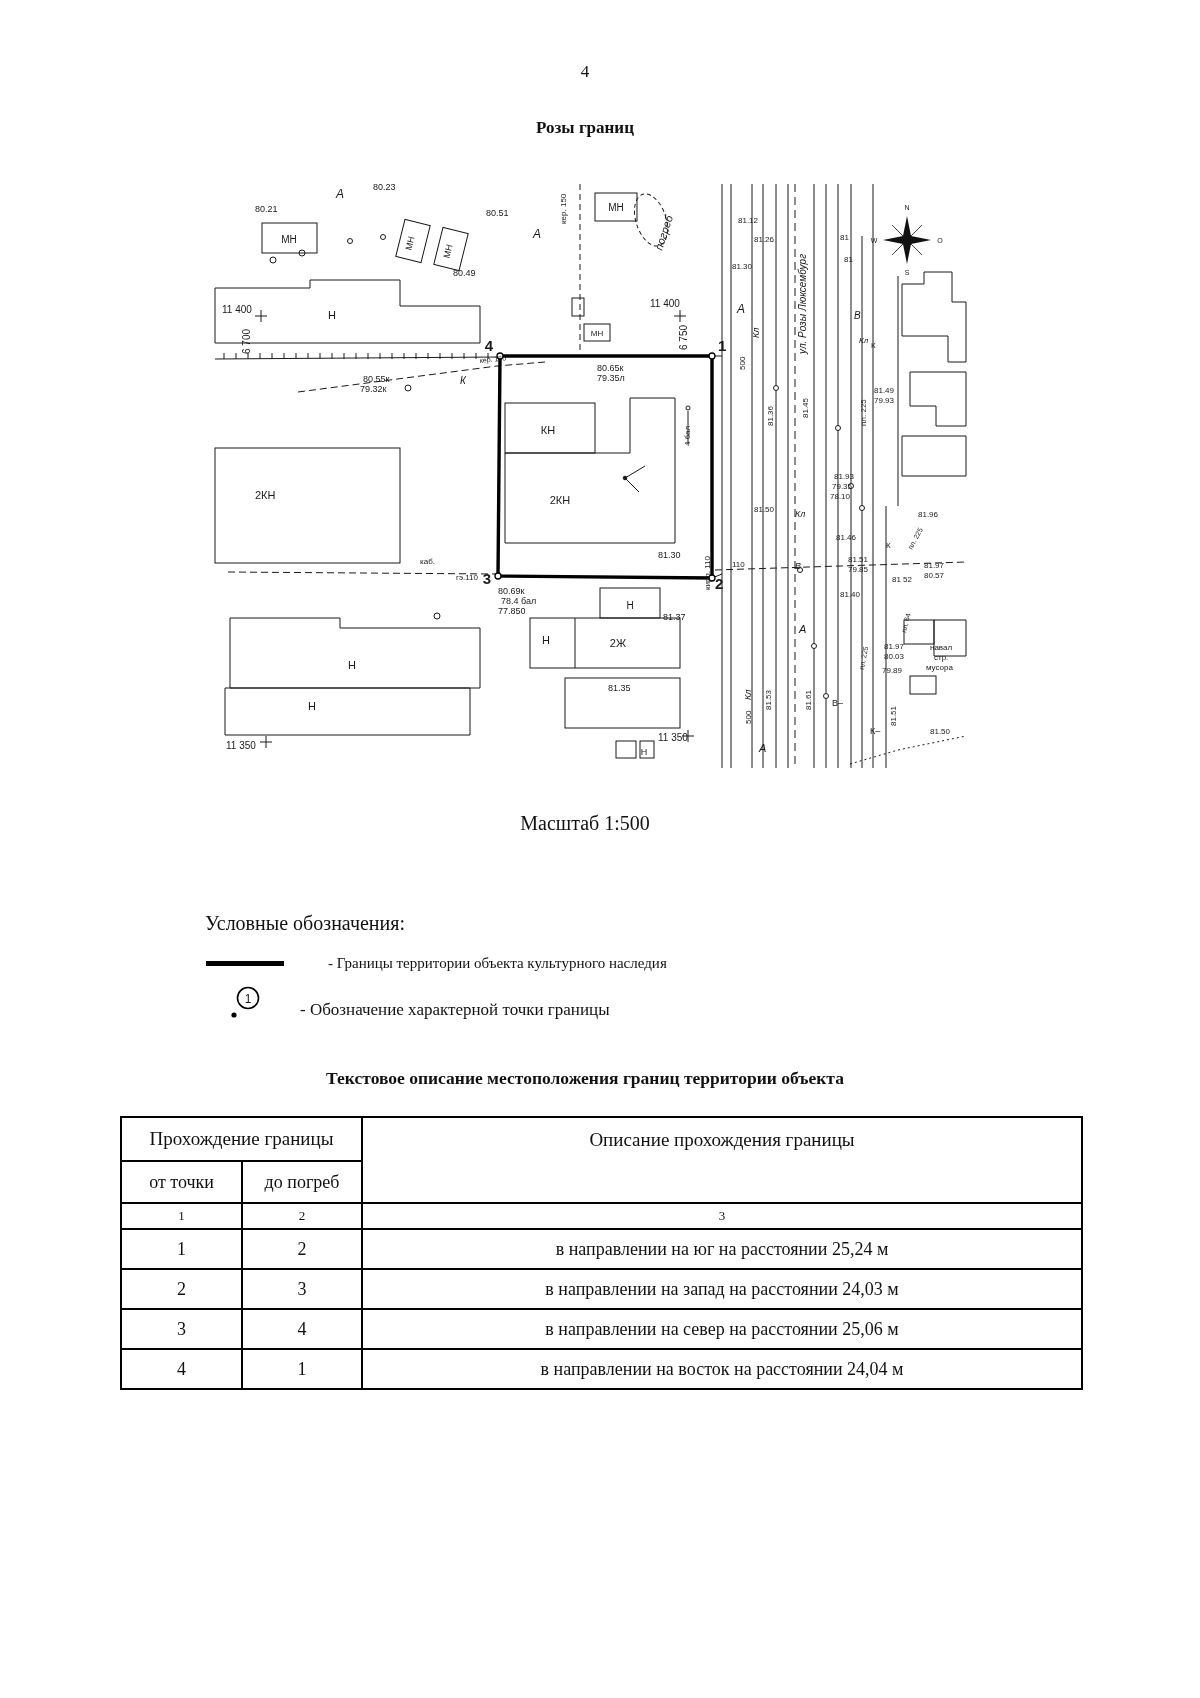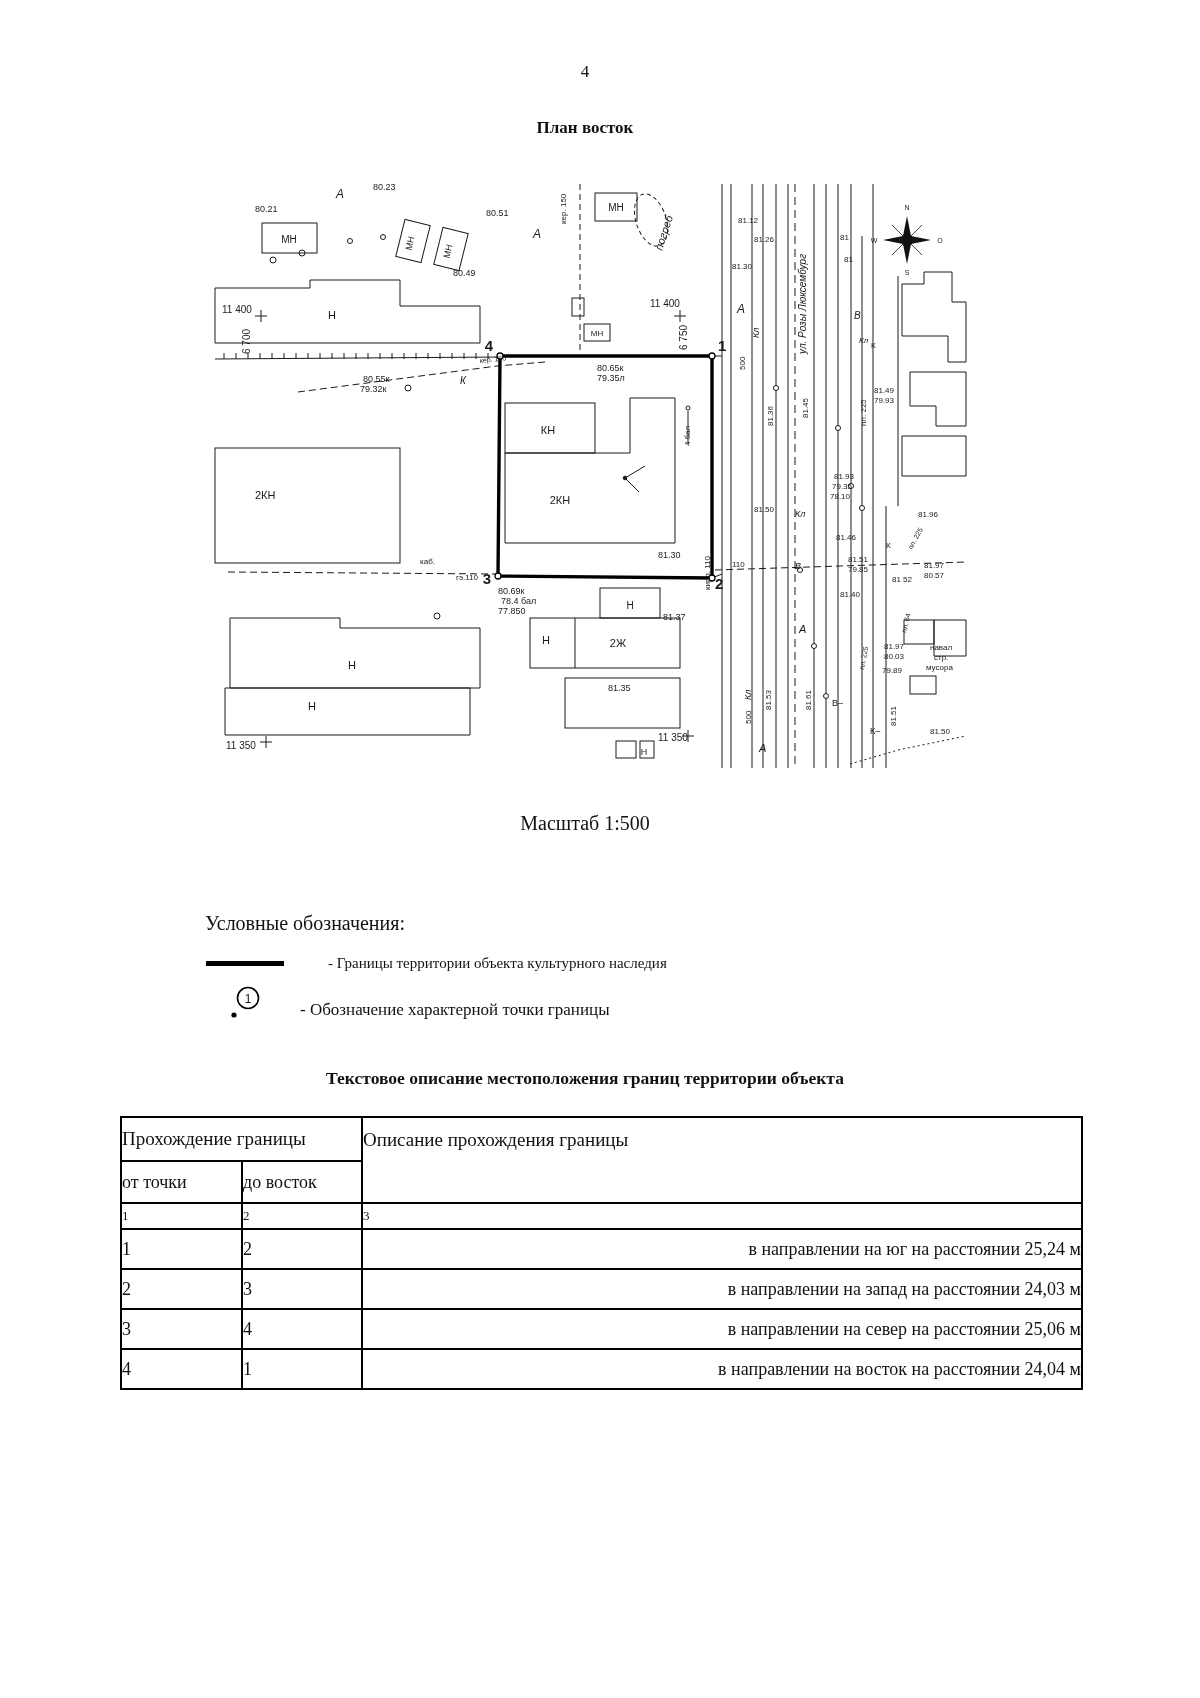--- a/index.html
+++ b/index.html
@@ -19,35 +19,35 @@
   .legend-line-swatch{left:206px;top:961px;width:78px;height:5px;background:#000;}
   .legend-line-label{left:300px;top:955px;font-size:15px;margin-left:28px;}
   .legend-point-symbol{left:226px;top:984px;width:44px;height:44px;}
   .legend-point-label{left:300px;top:1000px;font-size:17px;}
   .desc-heading{top:1068px;font-size:17.5px;font-weight:bold;}
   table.boundary{
     position:absolute;left:120px;top:1116px;width:961px;
     border-collapse:collapse;table-layout:fixed;
   }
   table.boundary th, table.boundary td{
-    border:2px solid #000;font-weight:normal;text-align:left;
+    border:2px solid #000;font-weight:normal;text-align:center;
     vertical-align:middle;padding:0;font-size:18px;
   }
   table.boundary th.group{height:42px;font-size:19px;}
   table.boundary th.desc-head{vertical-align:top;padding-top:11px;font-size:19px;margin-top:13px;}
   table.boundary th.sub{height:40px;}
   table.boundary tr.nums td{height:24px;font-size:13px;}
   table.boundary tbody td{height:38px;}
-  table.boundary tbody td.desc{text-align:right;padding-left:0;}
+  table.boundary tbody td.desc{text-align:center;padding-left:0;}
 </style>
 </head>
 <body>
 
 <div class="abs centered page-number">4</div>
-<div class="abs centered map-title">План восток</div>
+<div class="abs centered map-title">Розы границ</div>
 
 <div class="abs map-frame">
   <svg viewBox="0 0 760 600" xmlns="http://www.w3.org/2000/svg">
 
     <g stroke="#1a1a1a" stroke-width="1" fill="none">
       <path d="M5,183 L290,181"></path>
       <path d="M14,183v-6M26,183v-6M38,183v-6M50,183v-6M62,183v-6M74,183v-6M86,183v-6M98,183v-6M110,183v-6M122,183v-6M134,183v-6M146,183v-6M158,183v-6M170,183v-6M182,183v-6M194,183v-6M206,183v-6M218,183v-6M230,183v-6M242,183v-6M254,183v-6M266,183v-6M278,183v-6"></path>
       <rect x="52" y="47" width="55" height="30"></rect>
       <rect x="190" y="46" width="26" height="38" transform="rotate(14 203 65)"></rect>
       <rect x="228" y="54" width="26" height="38" transform="rotate(14 241 73)"></rect>
@@ -248,21 +248,21 @@
       <col style="width:120px">
       <col style="width:720px">
     </colgroup>
   <thead>
     <tr>
       <th class="group" colspan="2">Прохождение границы</th>
       <th class="desc-head" rowspan="2">Описание прохождения границы</th>
     </tr>
     <tr>
       <th class="sub">от точки</th>
-      <th class="sub">до восток</th>
+      <th class="sub">до погреб</th>
     </tr>
     <tr class="nums">
       <td>1</td>
       <td>2</td>
       <td>3</td>
     </tr>
   </thead>
   <tbody>
       <tr>
         <td>1</td>

